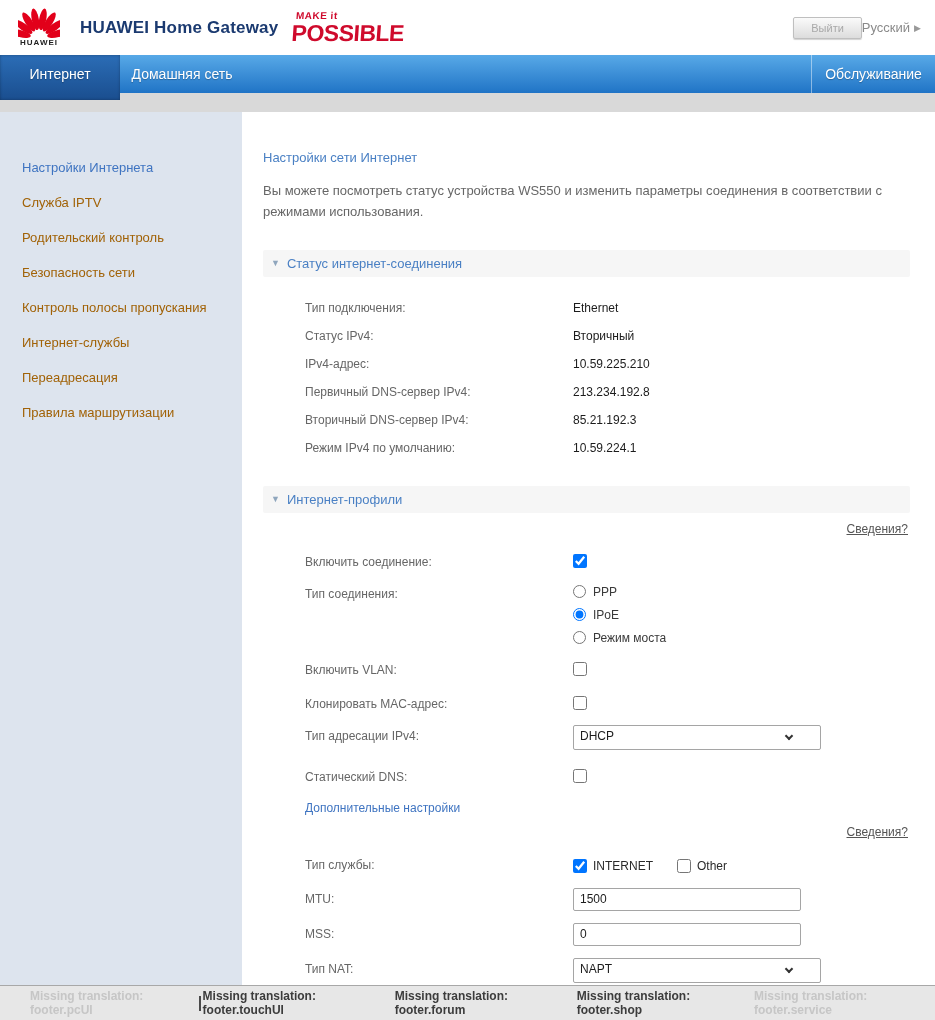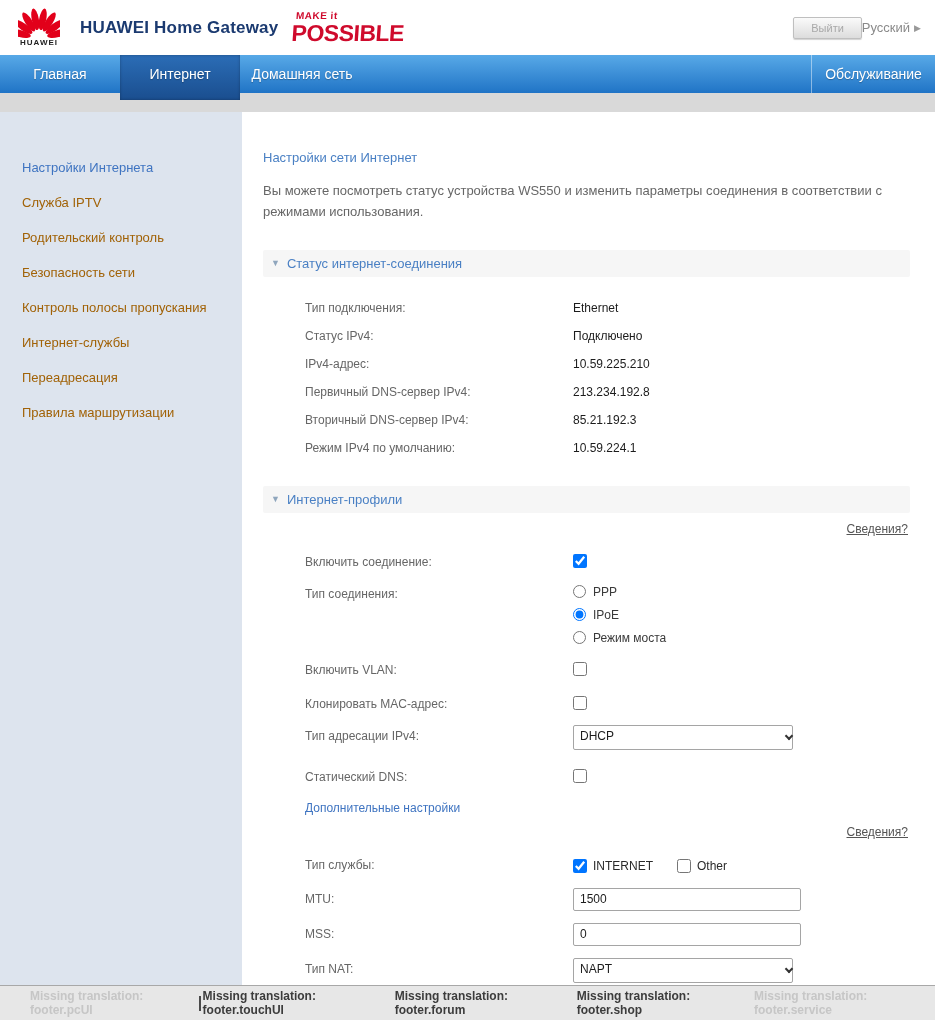--- a/index.html
+++ b/index.html
@@ -51,21 +51,21 @@
   .form-row { display:flex; align-items:flex-start; padding-left:42px; font-size:12px; margin-bottom:12px; }
   .f-label { width:268px; color:#666; padding-top:4px; flex-shrink:0; }
   .f-ctrl { color:#2a2a2a; }
   .cb { width:14px; height:14px; margin:3px 0; cursor:pointer; }
   .radio-stack { display:flex; flex-direction:column; gap:9px; padding-top:2px; }
   .radio-row { display:flex; align-items:center; gap:7px; color:#3a3a3a; }
   .radio-row input { width:13px; height:13px; cursor:pointer; }
   .cb-inline { display:flex; align-items:center; gap:6px; padding-top:2px; color:#2a2a2a; }
   .cb-inline .gap { width:12px; }
   .sel-wrap { position:relative; width:228px; }
-  select { width:220px; height:25px; appearance:none; -webkit-appearance:none; border:1px solid #a5a5a5; border-radius:2px; background:#fff; font-size:12px; padding:0 22px 2px 6px; color:#1c1c1c; font-family:inherit; cursor:pointer; }
+  select { width:248px; height:25px; appearance:none; -webkit-appearance:none; border:1px solid #a5a5a5; border-radius:2px; background:#fff; font-size:12px; padding:0 22px 2px 6px; color:#1c1c1c; font-family:inherit; cursor:pointer; }
   .chev { position:absolute; right:9px; top:8px; width:6px; height:6px; border-right:2px solid #333; border-bottom:2px solid #333; transform:rotate(45deg); pointer-events:none; }
   .txt { width:228px; height:23px; border:1px solid #a5a5a5; border-radius:2px; font-size:12px; padding:2px 6px; color:#1c1c1c; font-family:inherit; }
   .advanced { display:inline-block; color:#3f74c1; font-size:12px; margin:2px 0 0 42px; cursor:pointer; }
   .row-vlan { margin-bottom:14px; }
   .row-sel { margin-bottom:16px; }
   .row-dns { margin-bottom:12px; }
 
   
   footer { height:35px; background:#e7e7e7; border-top:1px solid #a8a8a8; display:flex; align-items:center; gap:8px; padding-left:30px; font-size:12px; font-weight:bold; }
   .f-item.faded { color:#c6c6c6; }
@@ -101,21 +101,20 @@
     <div class="hdr-right">
       <button class="logout-btn">Выйти</button>
       <span class="lang">
         <span>Русский</span>
         <span class="lang-arrow">▶</span>
       </span>
     </div>
   </header>
 
   <nav class="nav">
-    <div class="tab">Главная</div>
     <div class="tab active">Интернет</div>
     <div class="tab w">Домашняя сеть</div>
     <div class="tab tab-right">Обслуживание</div>
   </nav>
   <div class="gray-strip"></div>
 
   <div class="content">
     <aside>
       <div class="side-item active">Настройки Интернета</div>
       <div class="side-item">Служба IPTV</div>
@@ -136,21 +135,21 @@
         <span class="tri">▼</span>
         <span>Статус интернет-соединения</span>
       </div>
       <div class="status-rows">
         <div class="s-row">
             <span class="s-label">Тип подключения:</span>
             <span class="s-value">Ethernet</span>
           </div>
         <div class="s-row">
             <span class="s-label">Статус IPv4:</span>
-            <span class="s-value">Подключено</span>
+            <span class="s-value">Вторичный</span>
           </div>
         <div class="s-row">
             <span class="s-label">IPv4-адрес:</span>
             <span class="s-value">10.59.225.210</span>
           </div>
         <div class="s-row">
             <span class="s-label">Первичный DNS-сервер IPv4:</span>
             <span class="s-value">213.234.192.8</span>
           </div>
         <div class="s-row">

